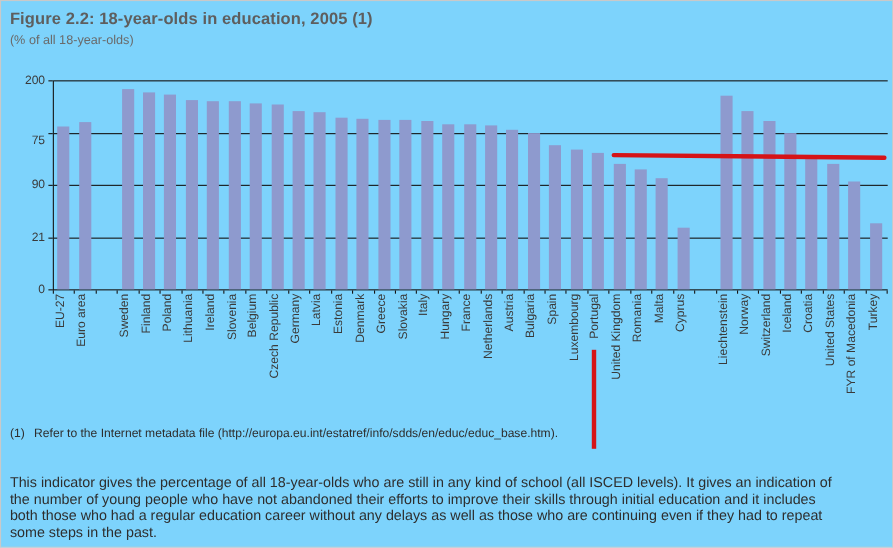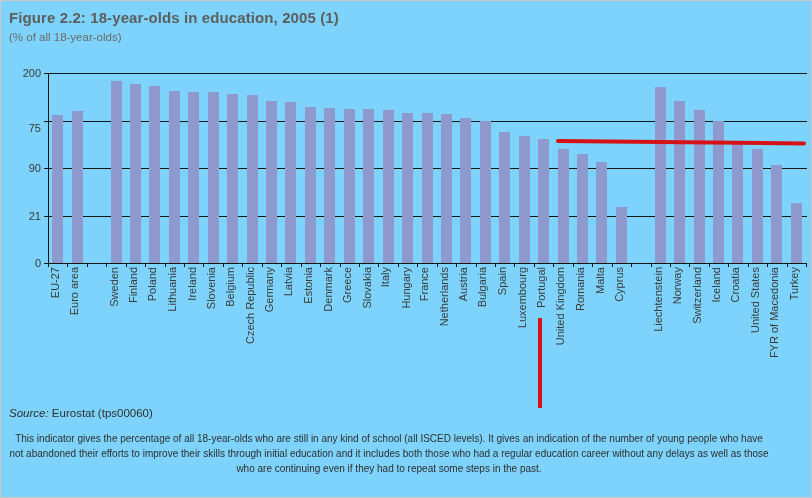--- a/index.html
+++ b/index.html
@@ -62,21 +62,21 @@
     font-size:11px;color:#2e2e2e;
   }
   .footnote .fn-num{display:inline-block;min-width:22px;}
   .source-line{
     position:absolute;left:8px;top:406px;
     font-size:11.5px;color:#2e2e2e;
   }
   .source-line .src-label{font-style:italic;}
   .description{
     position:absolute;left:8px;top:430px;width:760px;
-    font-size:10px;line-height:15px;color:#2e2e2e;text-align:center;
+    font-size:13px;line-height:15px;color:#2e2e2e;
   }
 </style>
 </head>
 <body>
 
 <div class="page">
 
   <div class="fig-title">Figure 2.2: 18-year-olds in education, 2005 (1)</div>
   <div class="fig-subtitle">(% of all 18-year-olds)</div>
 
@@ -208,20 +208,20 @@
       <div class="bar" style="left: 750.91px; top: 148px; height: 114px; background: rgb(142, 154, 206);"></div>
       <div class="xlabel" style="right: 61.0897px;">United States</div>
       <div class="bar" style="left: 770.346px; top: 164.15px; height: 97.85px; background: rgb(142, 154, 206);"></div>
       <div class="xlabel" style="right: 41.6538px;">FYR of Macedonia</div>
       <div class="bar" style="left: 789.782px; top: 202.15px; height: 59.85px; background: rgb(142, 154, 206);"></div>
       <div class="xlabel" style="right: 22.2179px;">Turkey</div>
       <div class="anno-h" style="left: 555.115px; top: 138.4px; width: 249.885px; background: rgb(213, 19, 23);"></div>
       <div class="anno-v" style="left: 536.615px; top: 317px; height: 90px; background: rgb(213, 19, 23);"></div>
     </div>
 
-
-  <div class="source-line">
-    <span class="src-label">Source:</span><span> Eurostat (tps00060)</span>
+  <div class="footnote">
+    <span class="fn-num">(1)</span><span>Refer to the Internet metadata file (http://europa.eu.int/estatref/info/sdds/en/educ/educ_base.htm).</span>
   </div>
 
+
   <div class="description">This indicator gives the percentage of all 18-year-olds who are still in any kind of school (all ISCED levels). It gives an indication of the number of young people who have not abandoned their efforts to improve their skills through initial education and it includes both those who had a regular education career without any delays as well as those who are continuing even if they had to repeat some steps in the past.</div>
 
 </div>
 
 </body></html>

